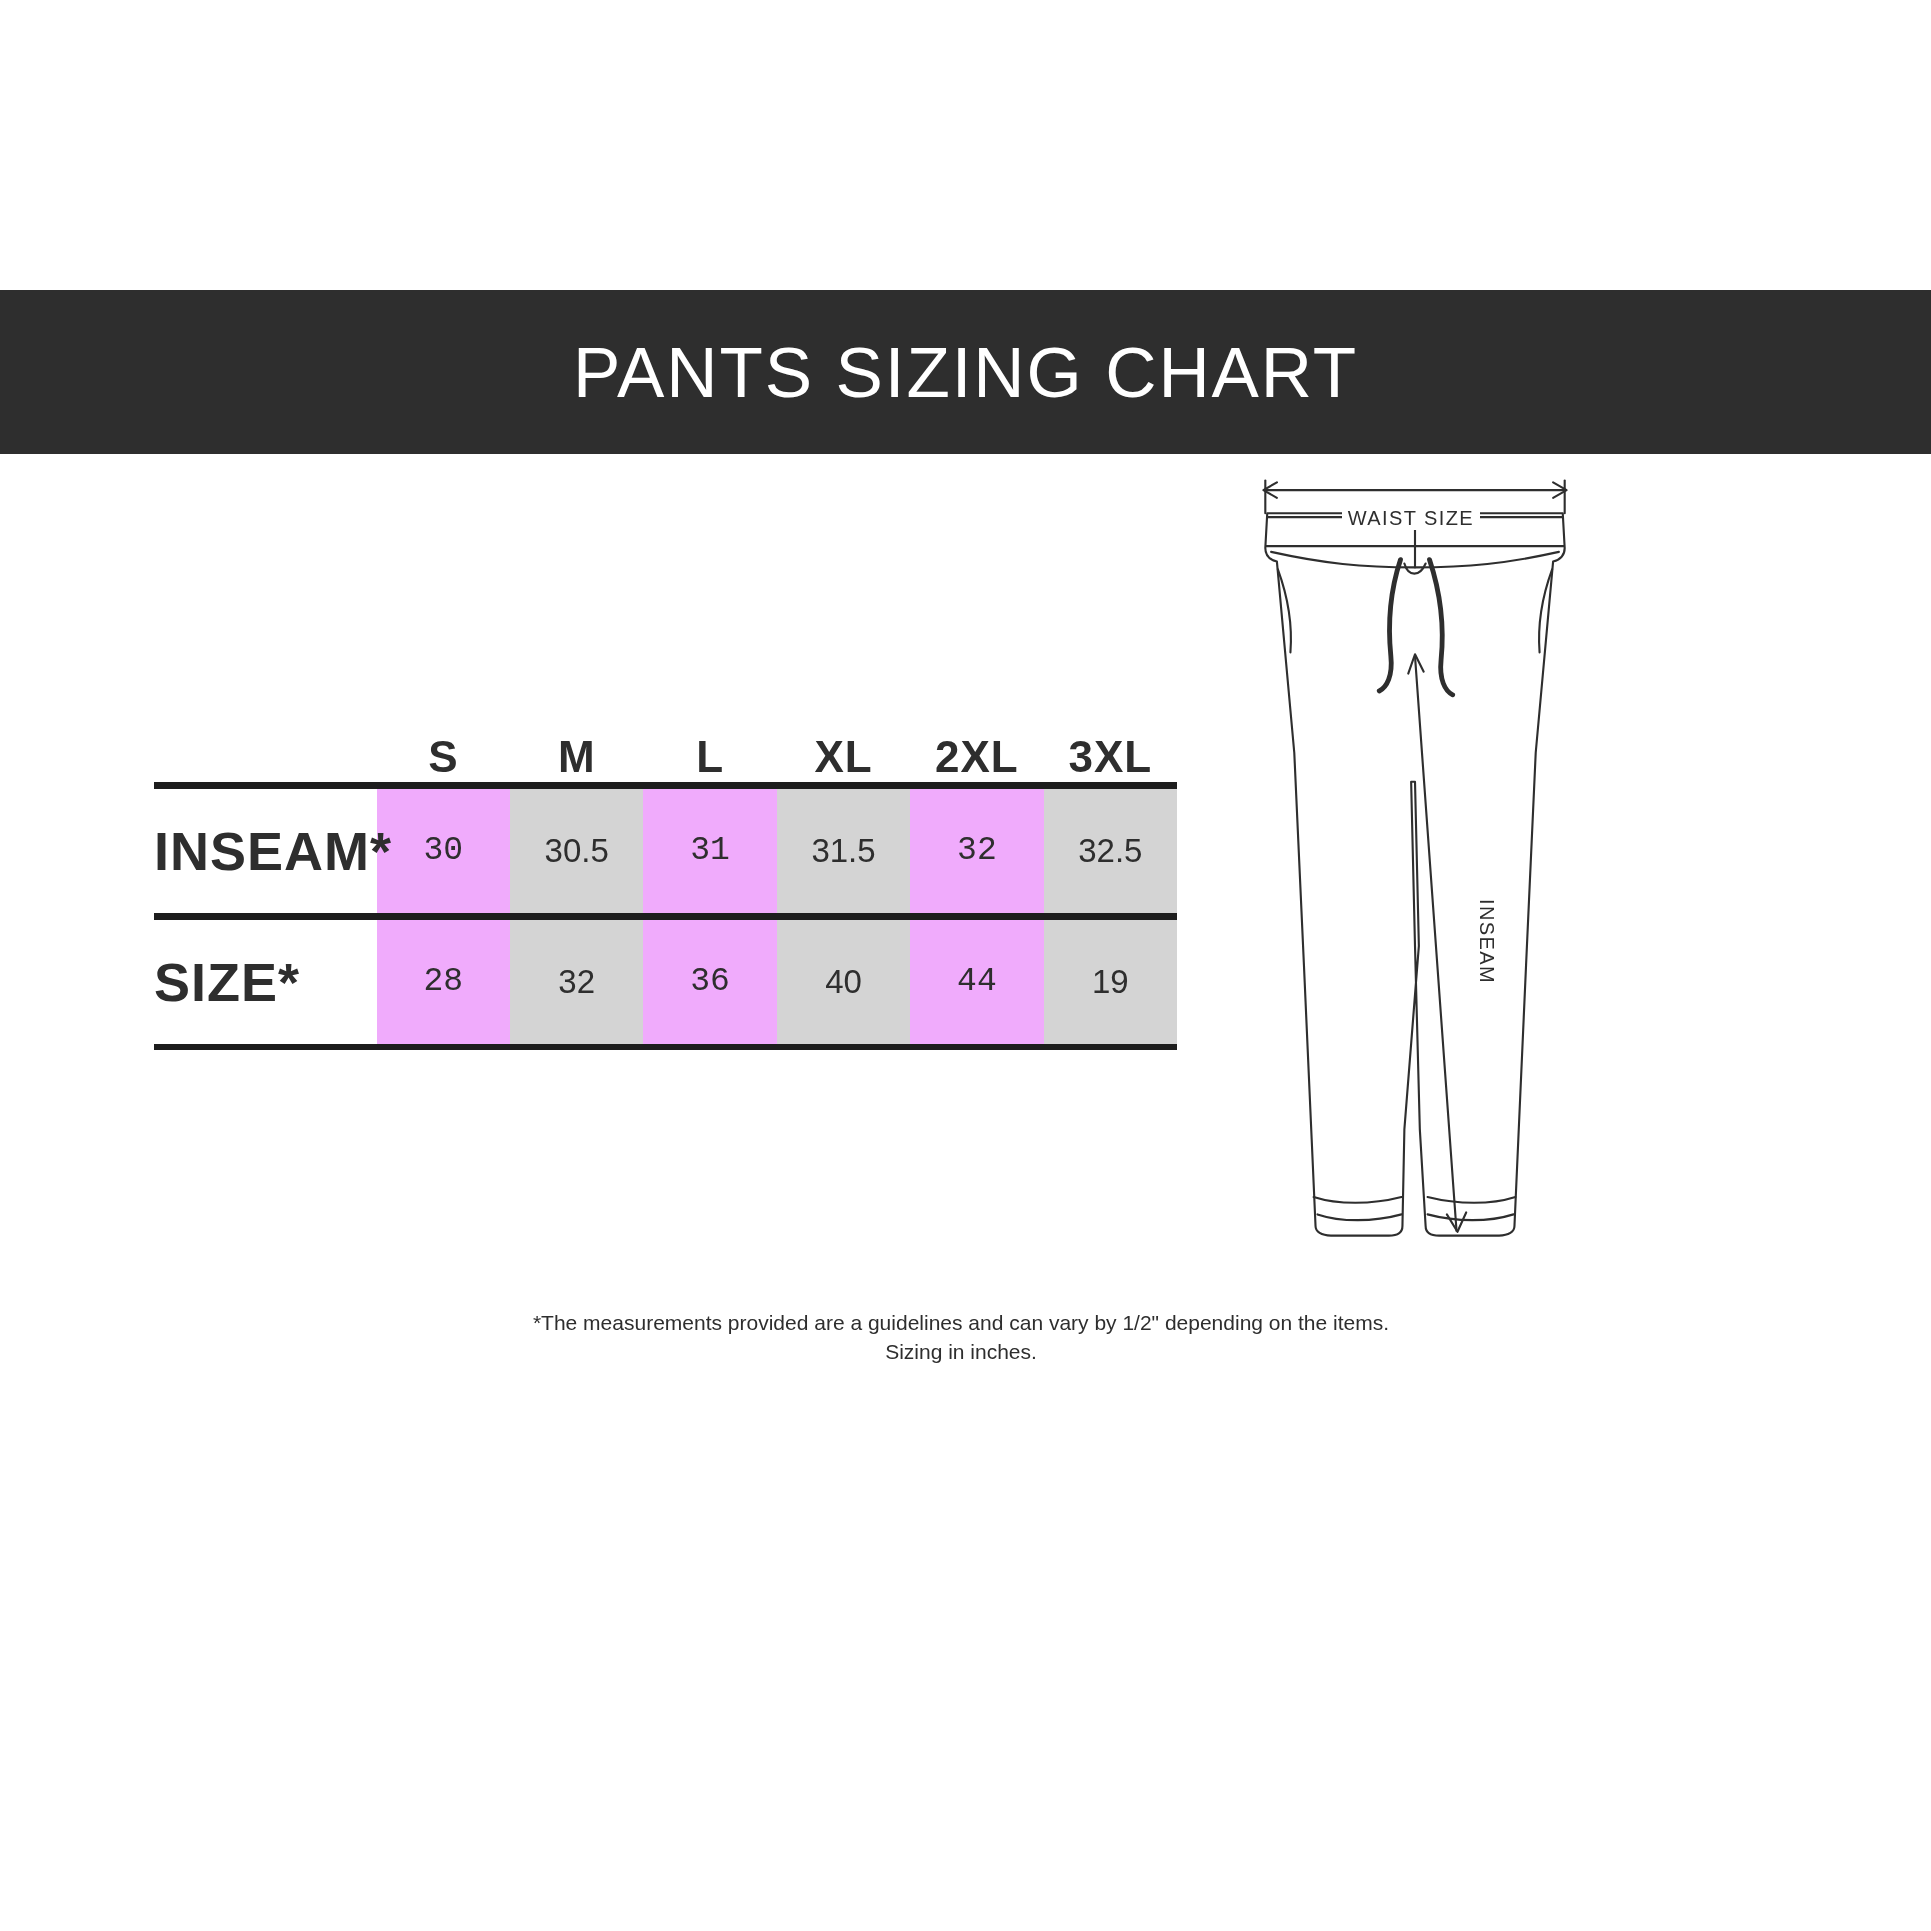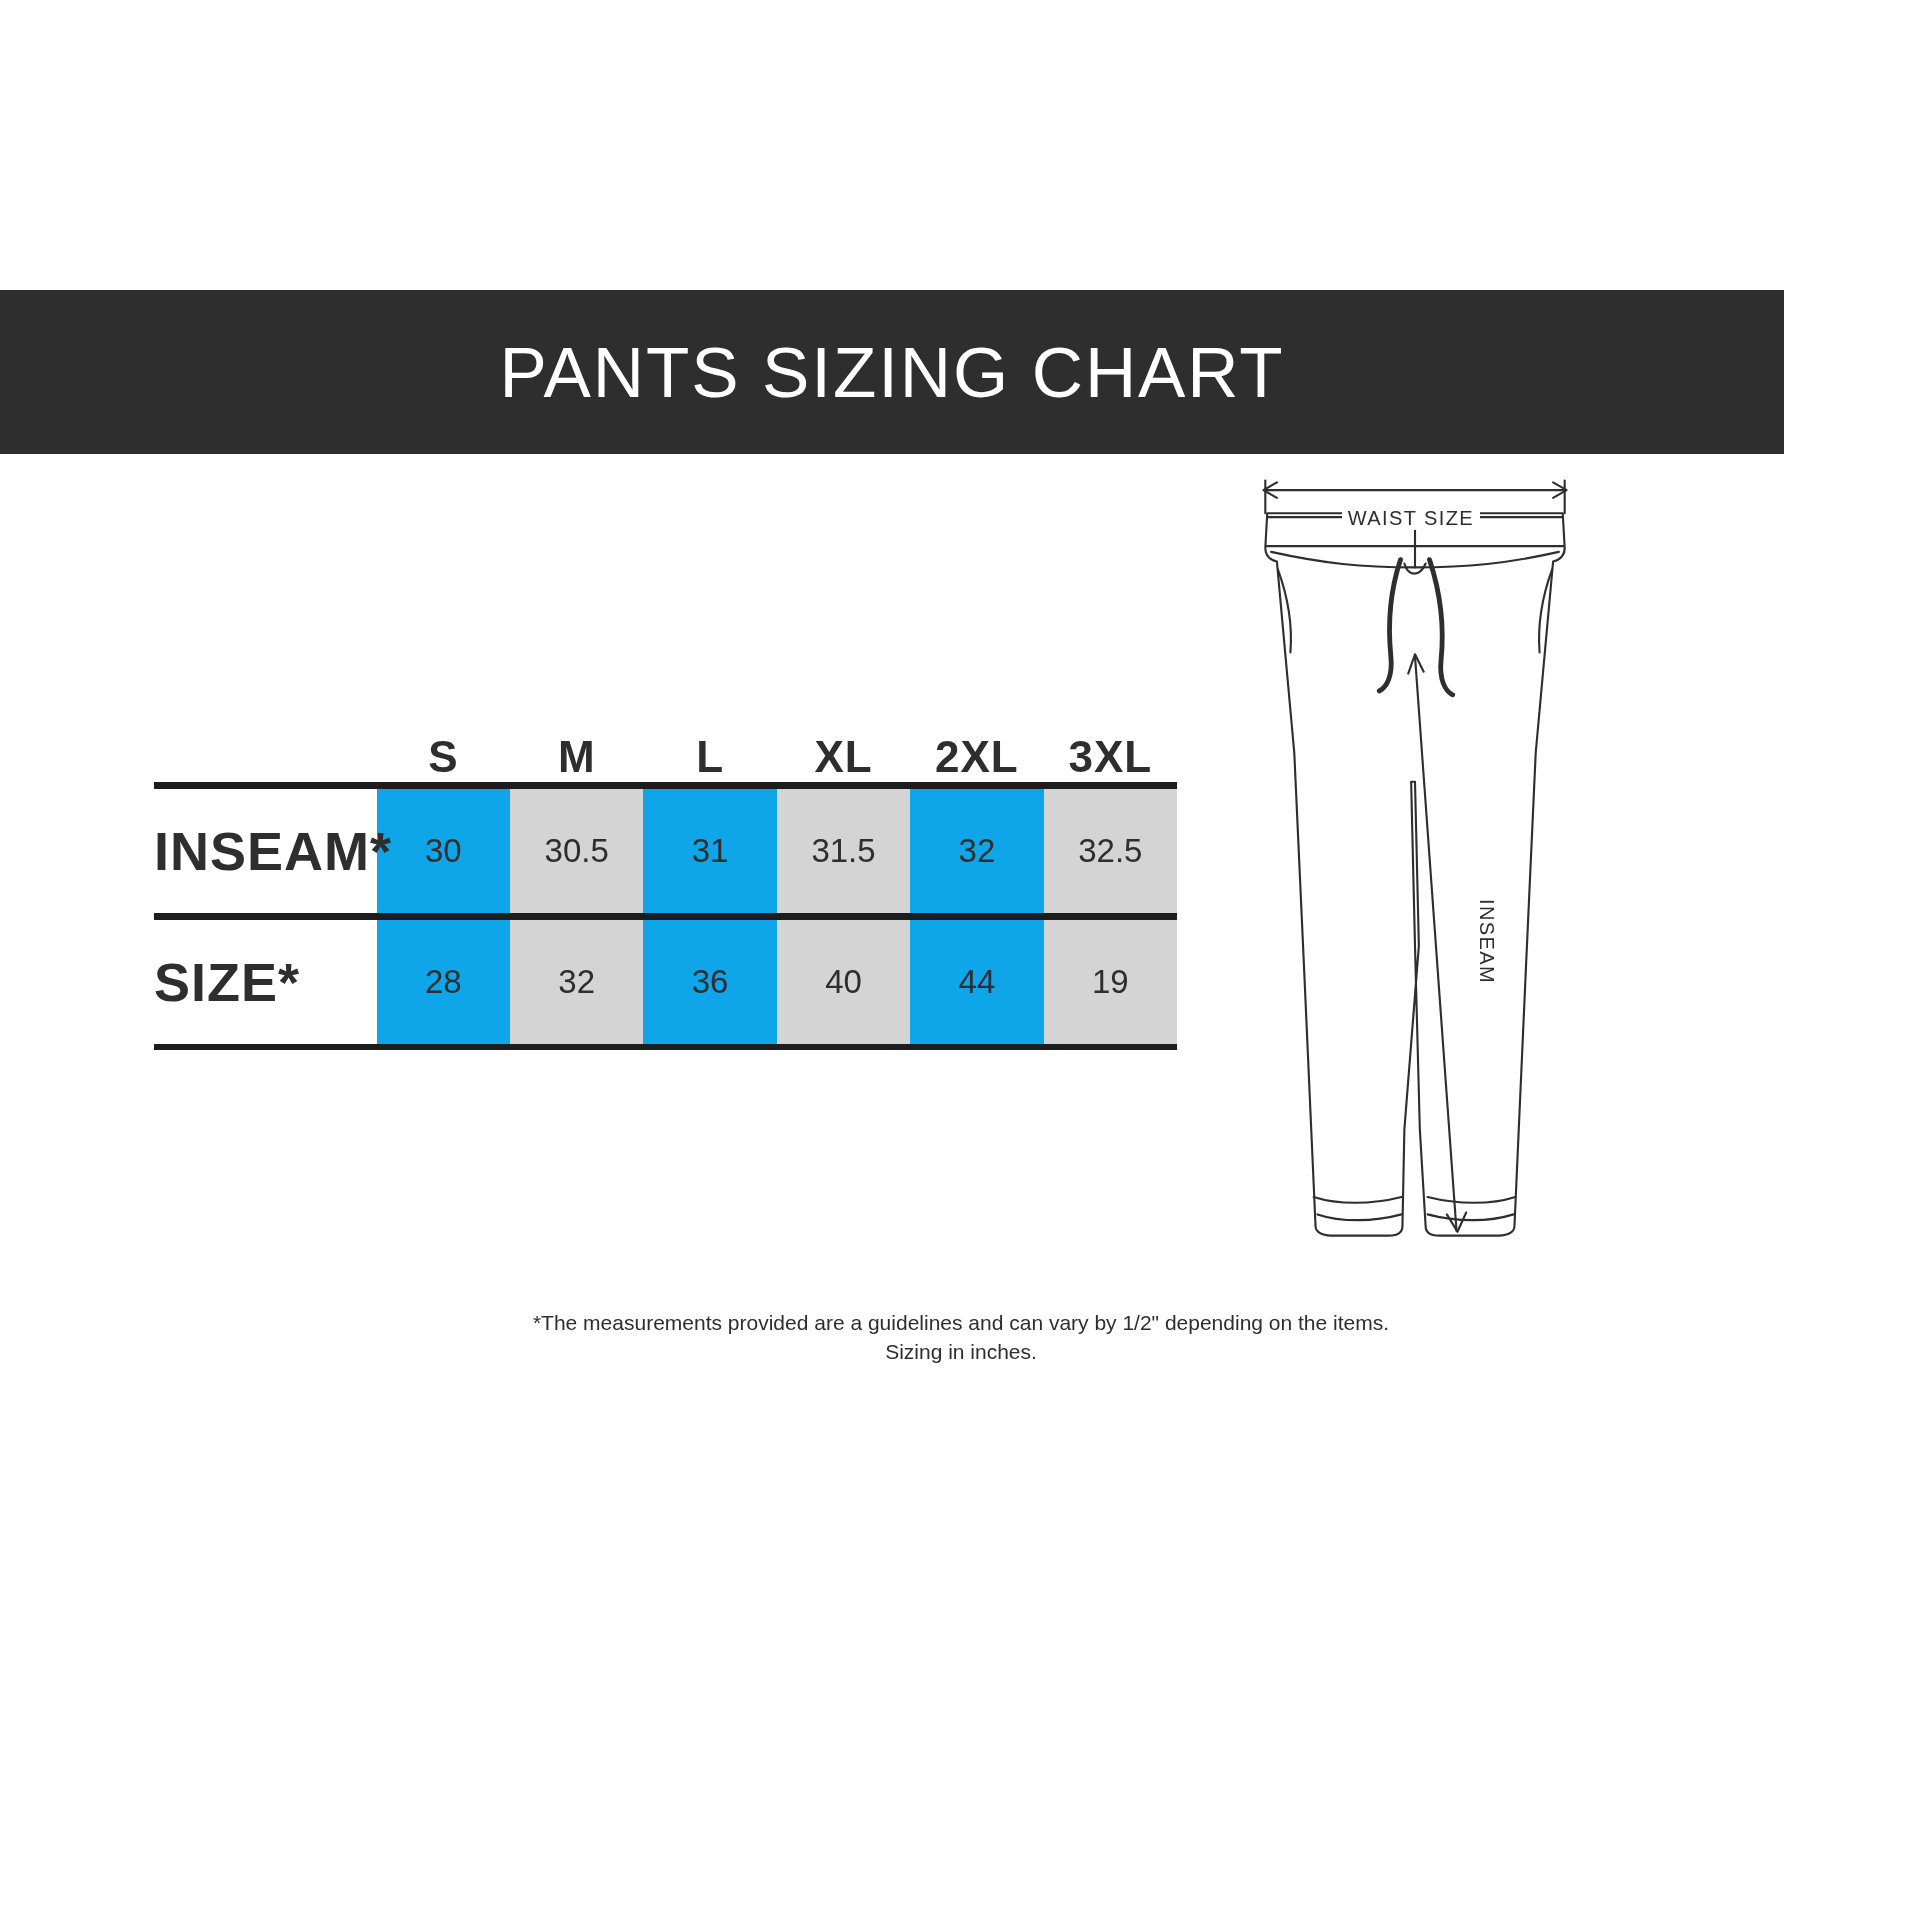--- a/index.html
+++ b/index.html
@@ -17,21 +17,21 @@
     position: relative;
     width: 1931px;
     height: 1931px;
     background: #ffffff;
   }
   
   .title-bar {
     position: absolute;
     left: 0;
     top: 290px;
-    width: 1784px;
+    width: 1931px;
     height: 164px;
     background: #2e2e2e;
     display: flex;
     align-items: center;
     justify-content: center;
   }
   .title-bar .title {
     color: #ffffff;
     font-size: 71px;
     letter-spacing: 1.9px;
@@ -78,21 +78,21 @@
     letter-spacing: 1px;
     padding-left: 9.7px;
   }
   .data-cell {
     text-align: center;
     font-size: 33px;
     color: #2e2e2e;
     height: 124px;
     font-weight: 400;
   }
-  .shade-light { background: #0ea5e9; }
+  .shade-light { background: #f0abfc; font-family: Liberation Mono, monospace; }
   .shade-dark  { background: #d4d4d4; }
 
   .rule {
     height: 6.8px;
     background: #1d1d1d;
     width: 1023px;
   }
   .rule-top { margin-bottom: 0; }
 
   

